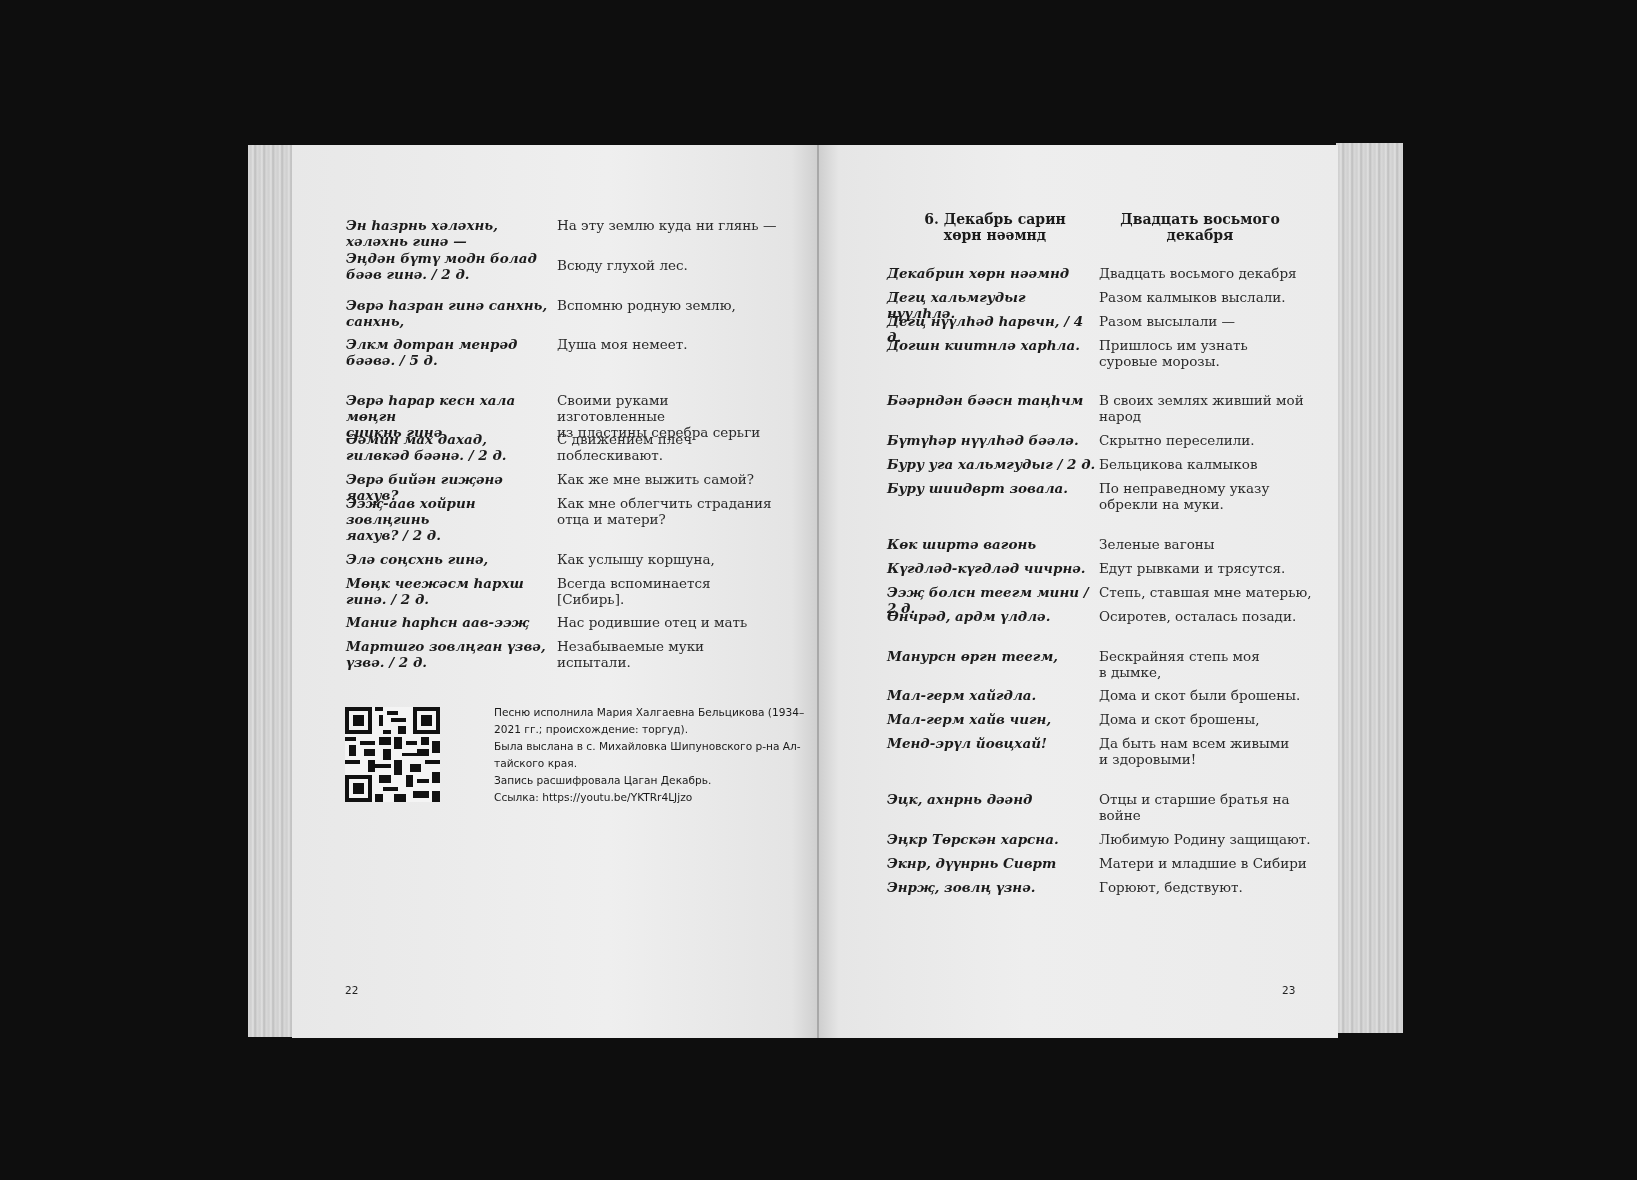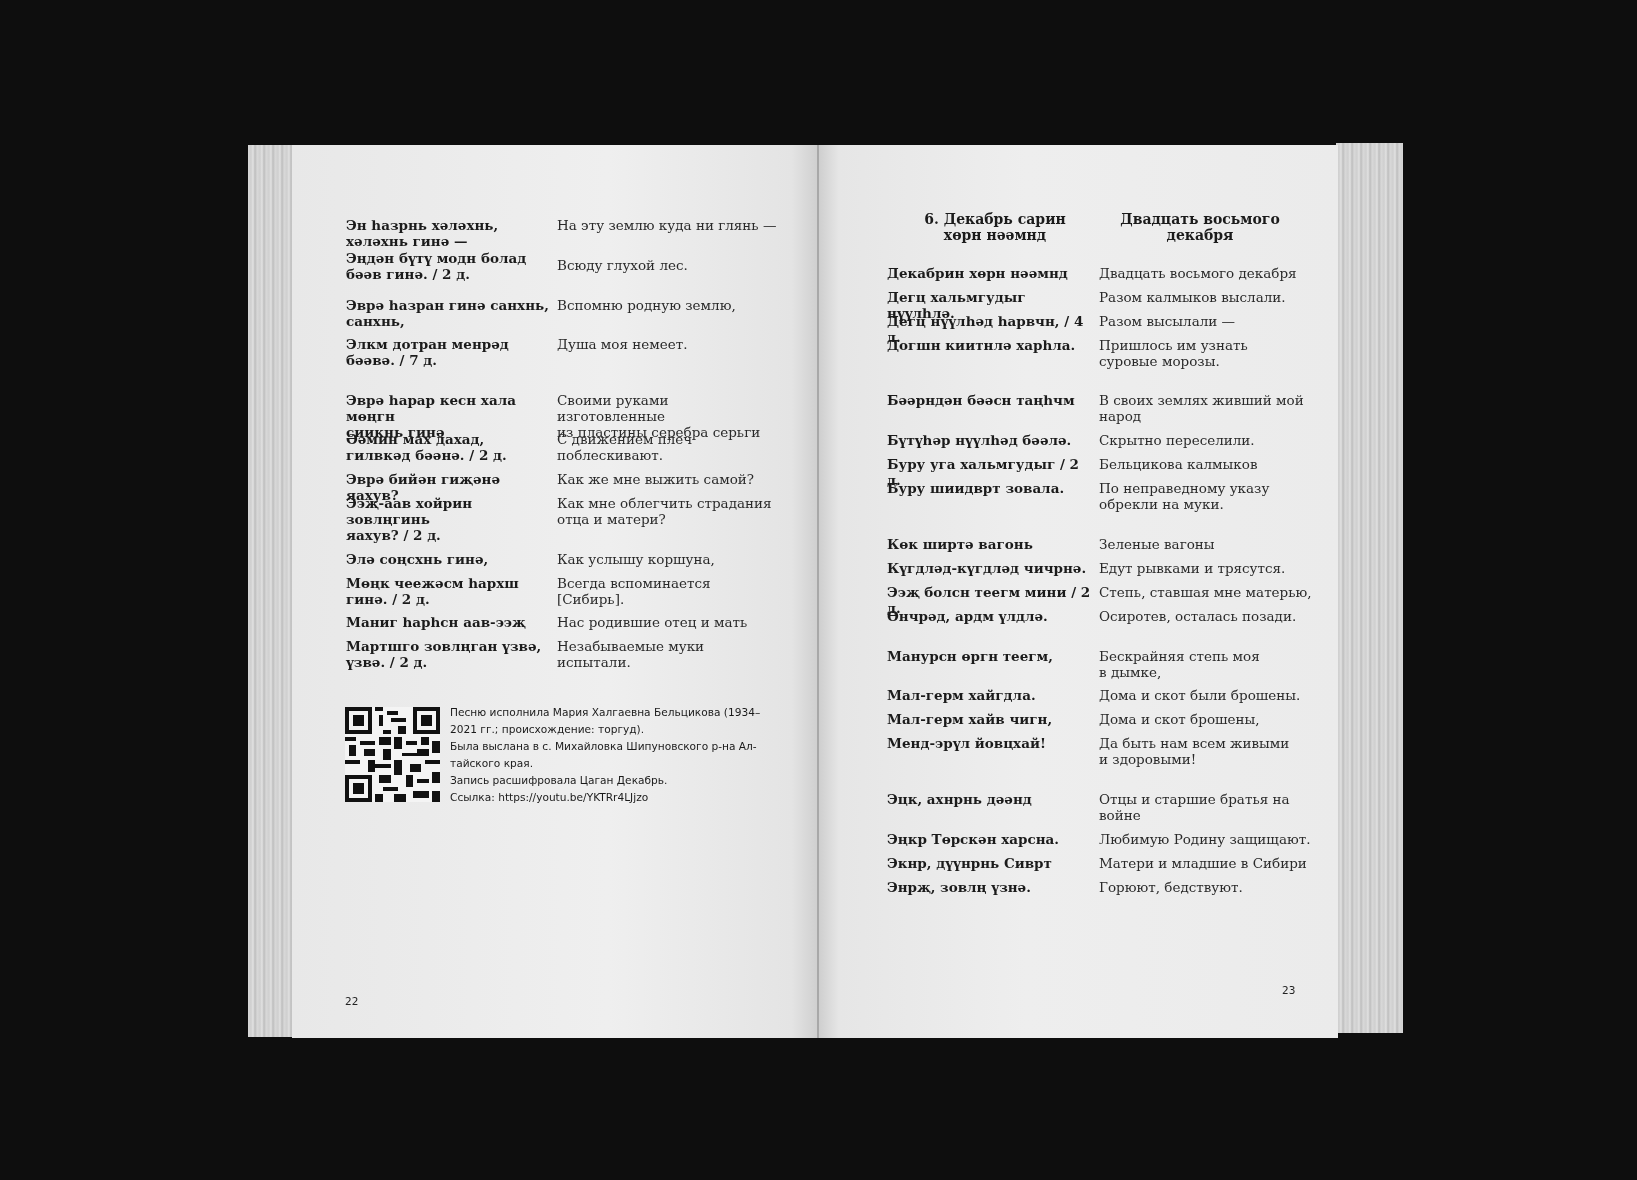--- a/index.html
+++ b/index.html
@@ -6,25 +6,25 @@
   body{width:1637px;height:1180px;background:#0e0e0e;position:relative;overflow:hidden;font-family:"DejaVu Serif",serif;}
   .stack{position:absolute;background:repeating-linear-gradient(90deg,#d9d9d9 0px,#cfcfcf 3px,#e2e2e2 5px,#bdbdbd 7px,#d6d6d6 9px);}
   .stack.left{left:248px;top:145px;width:50px;height:892px;}
   .stack.right{left:1336px;top:143px;width:67px;height:890px;}
   .page{position:absolute;background:#ececec;}
   .page.left{left:292px;top:145px;width:526px;height:893px;background:linear-gradient(90deg,#e8e8e8 0%,#efefef 60%,#e4e4e4 95%,#cfcfcf 100%);}
   .page.right{left:818px;top:145px;width:520px;height:893px;background:linear-gradient(90deg,#cdcdcd 0%,#e6e6e6 4%,#eeeeee 40%,#ebebeb 100%);}
   .spine{position:absolute;left:817px;top:145px;width:2px;height:893px;background:#a8a8a8;}
   .col{position:absolute;font-size:13.5px;line-height:16px;color:#1b1b1b;}
   .row{position:absolute;left:0;white-space:pre-line;}
-  .kal{font-weight:bold;font-family:"DejaVu Serif",serif;}
+  .kal{font-weight:bold;font-family:"DejaVu Serif",serif;font-style:italic;}
   .rus{color:#2a2a2a;font-family:"DejaVu Serif",serif;}
   .title{font-weight:bold;text-align:center;font-size:14px;line-height:16px;}
   .note{position:absolute;left:450px;top:704px;width:300px;font-family:"DejaVu Sans",sans-serif;font-size:10.6px;line-height:17px;color:#1a1a1a;text-align:justify;}
-  .note div{white-space:nowrap;}
+  .note div{white-space:nowrap;margin-left:44px;}
   .qr{position:absolute;left:345px;top:707px;width:95px;height:95px;background:#fff;}
   .pnum{position:absolute;font-family:"DejaVu Sans",sans-serif;font-size:10.5px;color:#222;}
 </style>
 </head>
 <body>
 
 <div class="stack left"></div>
 <div class="stack right"></div>
 
 <div class="page left"></div>
@@ -32,21 +32,21 @@
 <div class="spine"></div>
 
 <div class="col" style="left:346px;top:217px;width:210px;">
   <div class="row kal" style="top:0px">Эн һазрнь хәләхнь,
 хәләхнь гинә —</div>
   <div class="row kal" style="top:33px">Эңдән бүтү модн болад
 бәәв гинә. / 2 д.</div>
   <div class="row kal" style="top:80px">Эврә һазран гинә санхнь,
 санхнь,</div>
   <div class="row kal" style="top:119px">Элкм дотран менрәд
-бәәвә. / 7 д.</div>
+бәәвә. / 5 д.</div>
   <div class="row kal" style="top:175px">Эврә һарар кесн хала мөңгн
 сиикнь гинә</div>
   <div class="row kal" style="top:214px">Әәмин мах дахад,
 гилвкәд бәәнә. / 2 д.</div>
   <div class="row kal" style="top:254px">Эврә бийән гиҗәнә яахув?</div>
   <div class="row kal" style="top:278px">Ээҗ-аав хойрин зовлңгинь
 яахув? / 2 д.</div>
   <div class="row kal" style="top:334px">Элә соңсхнь гинә,</div>
   <div class="row kal" style="top:358px">Мөңк чеежәсм һархш
 гинә. / 2 д.</div>
@@ -127,21 +127,21 @@
 
 <div class="note">
   <div>Песню исполнила Мария Халгаевна Бельцикова (1934–</div>
   <div>2021 гг.; происхождение: торгуд).</div>
   <div>Была выслана в с. Михайловка Шипуновского р-на Ал-</div>
   <div>тайского края.</div>
   <div>Запись расшифровала Цаган Декабрь.</div>
   <div>Ссылка: https://youtu.be/YKTRr4LJjzo</div>
 </div>
 
-<div class="pnum" style="left:345px;top:984px;margin-top:11px;">22</div>
+<div class="pnum" style="left:345px;top:984px;">22</div>
 
 <div class="col title" style="left:900px;top:211px;width:190px;white-space:pre-line;">6. Декабрь сарин
 хөрн нәәмнд</div>
 <div class="col title" style="left:1100px;top:211px;width:200px;white-space:pre-line;">Двадцать восьмого
 декабря</div>
 
 <div class="col" style="left:887px;top:265px;width:210px;">
   <div class="row kal" style="top:0px">Декабрин хөрн нәәмнд</div>
   <div class="row kal" style="top:24px">Дегц хальмгудыг нүүлһлә.</div>
   <div class="row kal" style="top:48px">Дегц нүүлһәд һарвчн, / 4 д.</div>

